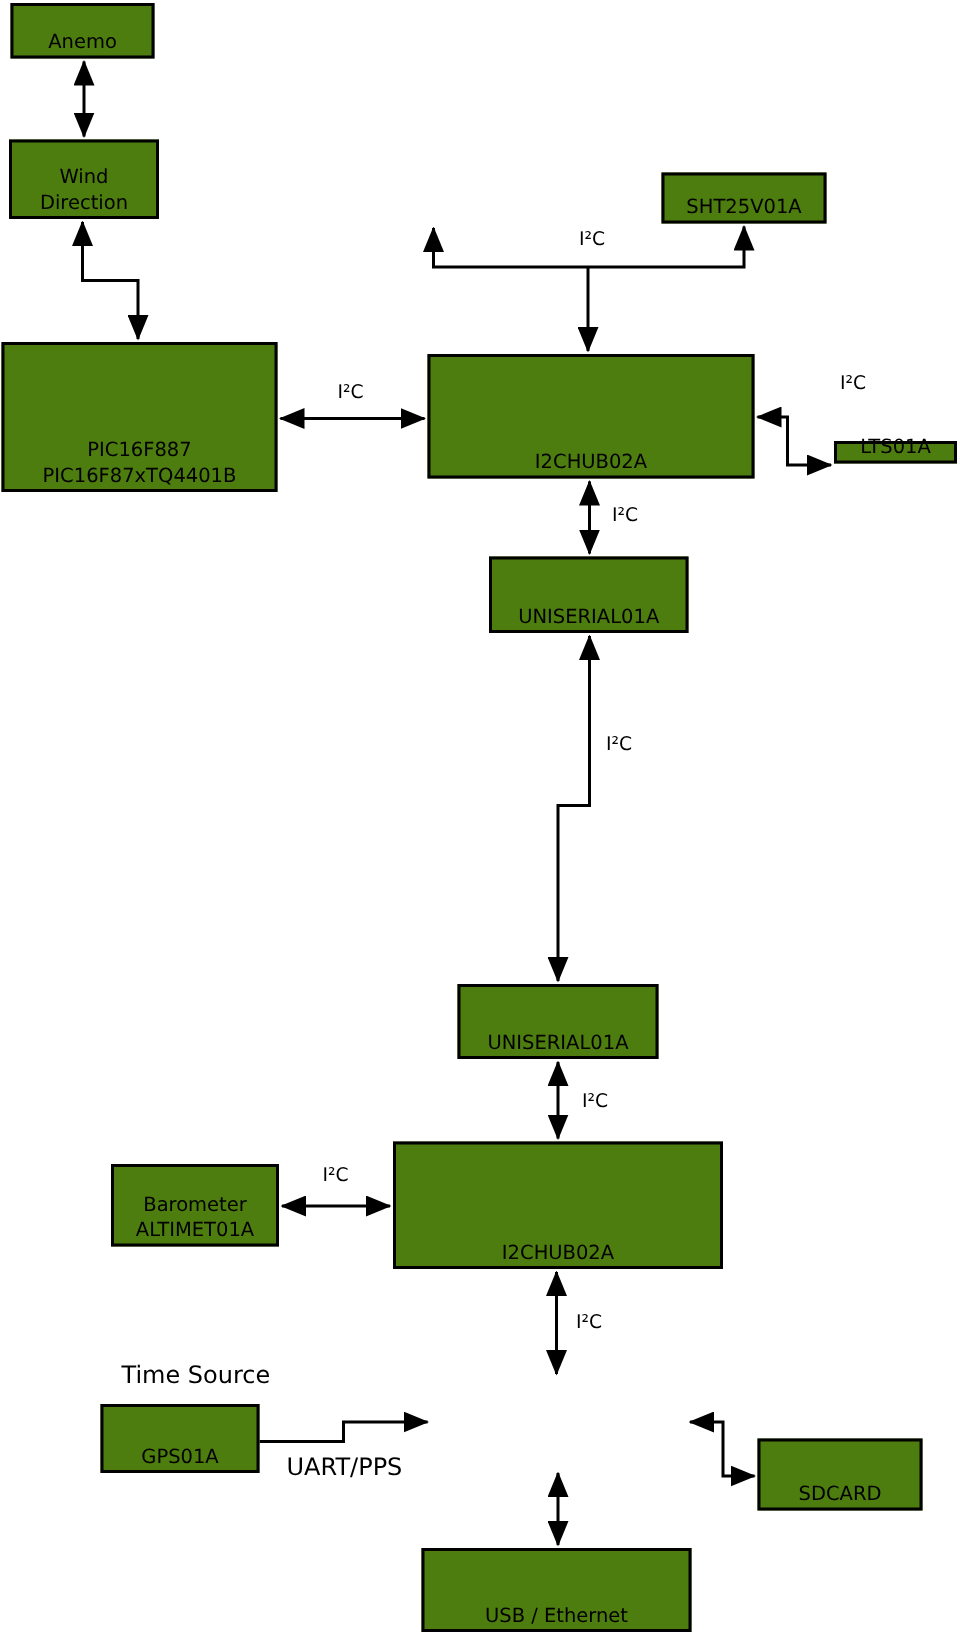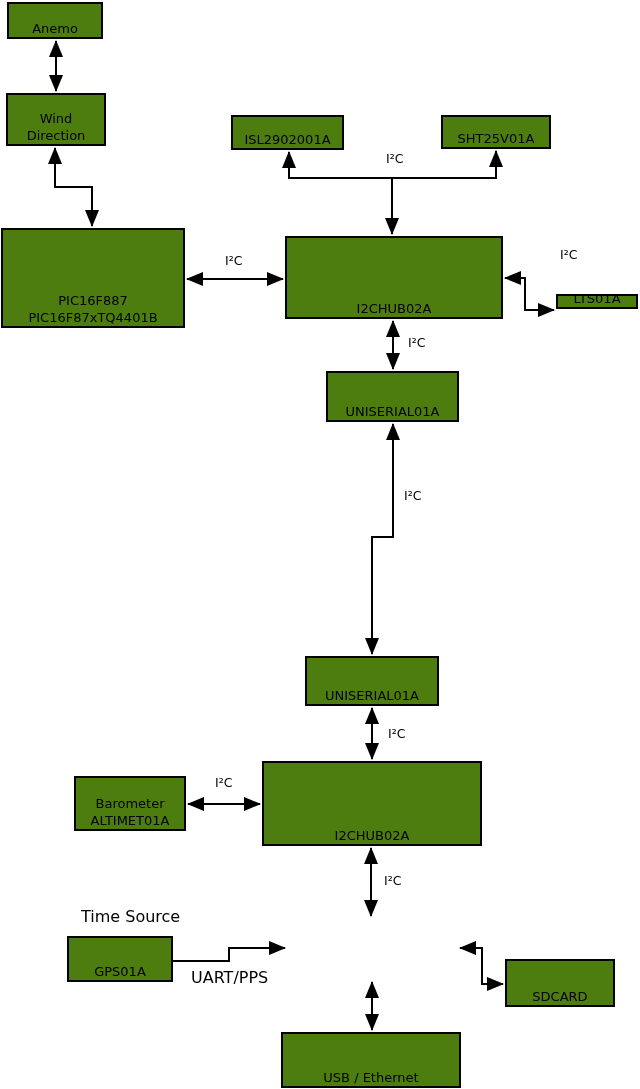--- a/index.html
+++ b/index.html
@@ -55,23 +55,20 @@
   <div class="node" style="left:6px;top:93px;width:100px;height:53px">
     <span>Wind</span>
     <span>Direction</span>
   </div>
 
   <div class="node" style="left:1px;top:228px;width:184px;height:100px">
     <span>PIC16F887</span>
     <span>PIC16F87xTQ4401B</span>
   </div>
 
-  <div class="node" style="left:231px;top:115px;width:113px;height:35px">
-    <span>ISL2902001A</span>
-  </div>
 
   <div class="node" style="left:441px;top:115px;width:110px;height:34px">
     <span>SHT25V01A</span>
   </div>
 
   <div class="node" style="left:285px;top:236px;width:218px;height:83px">
     <span>I2CHUB02A</span>
   </div>
 
   <div class="node" style="left:556px;top:294px;width:82px;height:15px">

